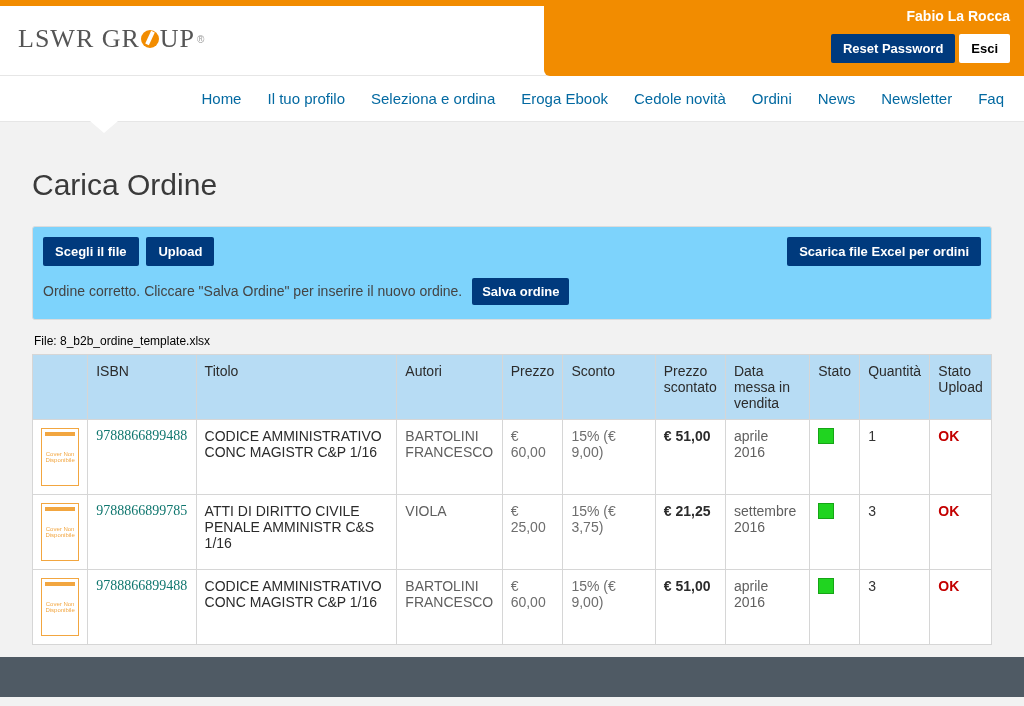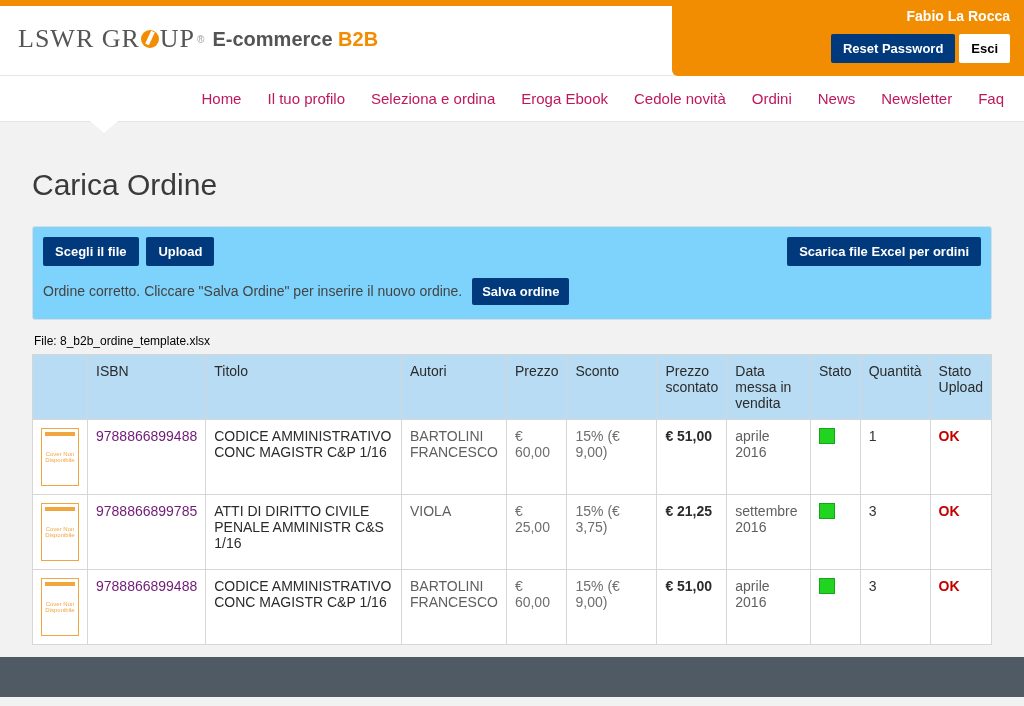--- a/index.html
+++ b/index.html
@@ -67,21 +67,21 @@
     color: #999;
     vertical-align: super;
     margin-left:2px;
   }
 
   
   .user-panel {
     position: absolute;
     top: -6px;
     right: 0;
-    width: 352px;
+    width: 480px;
     height: 76px;
     background: #f28c00;
     border-bottom-left-radius: 6px;
     padding: 8px 14px 6px 14px;
     text-align: right;
   }
   .user-name {
     color: #fff;
     font-weight: 700;
     font-size: 14px;
@@ -114,21 +114,21 @@
   }
   .nav-inner {
     max-width: 1024px;
     margin: 0 auto;
     display: flex;
     justify-content: flex-end;
     gap: 26px;
     padding: 14px 20px 14px 90px;
   }
   .nav a {
-    color: #be185d;
+    color: #0369a1;
     text-decoration: none;
     font-size: 15px;
     cursor: pointer;
   }
 
   
   .nav-notch {
     width: 0; height: 0;
     border-left: 14px solid transparent;
     border-right: 14px solid transparent;
@@ -212,21 +212,21 @@
     top: 3px; left: 3px; right: 3px;
     height: 4px;
     background: #f2a640;
   }
   .cover-thumb span {
     font-size: 6px;
     color: #f2a640;
     text-align: center;
     line-height: 1;
   }
-  td.isbn { color: #701a75; }
+  td.isbn { color: #0f766e; font-family: Liberation Serif, serif; }
   td.title { color: #2b2b2b; }
   td.author { color: #5f5f5f; }
   td.price, td.discount { color: #6e6e6e; }
   td.dprice { font-weight: 700; color: #2b2b2b; }
   td.date { color: #5f5f5f; }
   .state-sq { width: 16px; height: 16px; background:#20d420; display:inline-block; border:1px solid #16a516;}
   td.upload-ok { color: #c30000; font-weight: 700; }
 
   
   .footer {
@@ -253,23 +253,20 @@
 <body>
 
 <div class="top-strip"></div>
 
 <div class="header">
   <div class="brand">
     <span class="logo-text">
       <span>LSWR GR</span><span class="ou"></span><span>UP</span>
     </span>
     <span class="reg">®</span>
-    <span class="logo-sub">
-      <span>E-commerce </span><span class="b2b">B2B</span>
-    </span>
   </div>
   <div class="user-panel">
     <div class="user-name">Fabio La Rocca</div>
     <button class="btn btn-navy">Reset Password</button>
     <button class="btn btn-white">Esci</button>
   </div>
 </div>
 
 <div class="nav">
   <div class="nav-inner" id="nav-inner">

